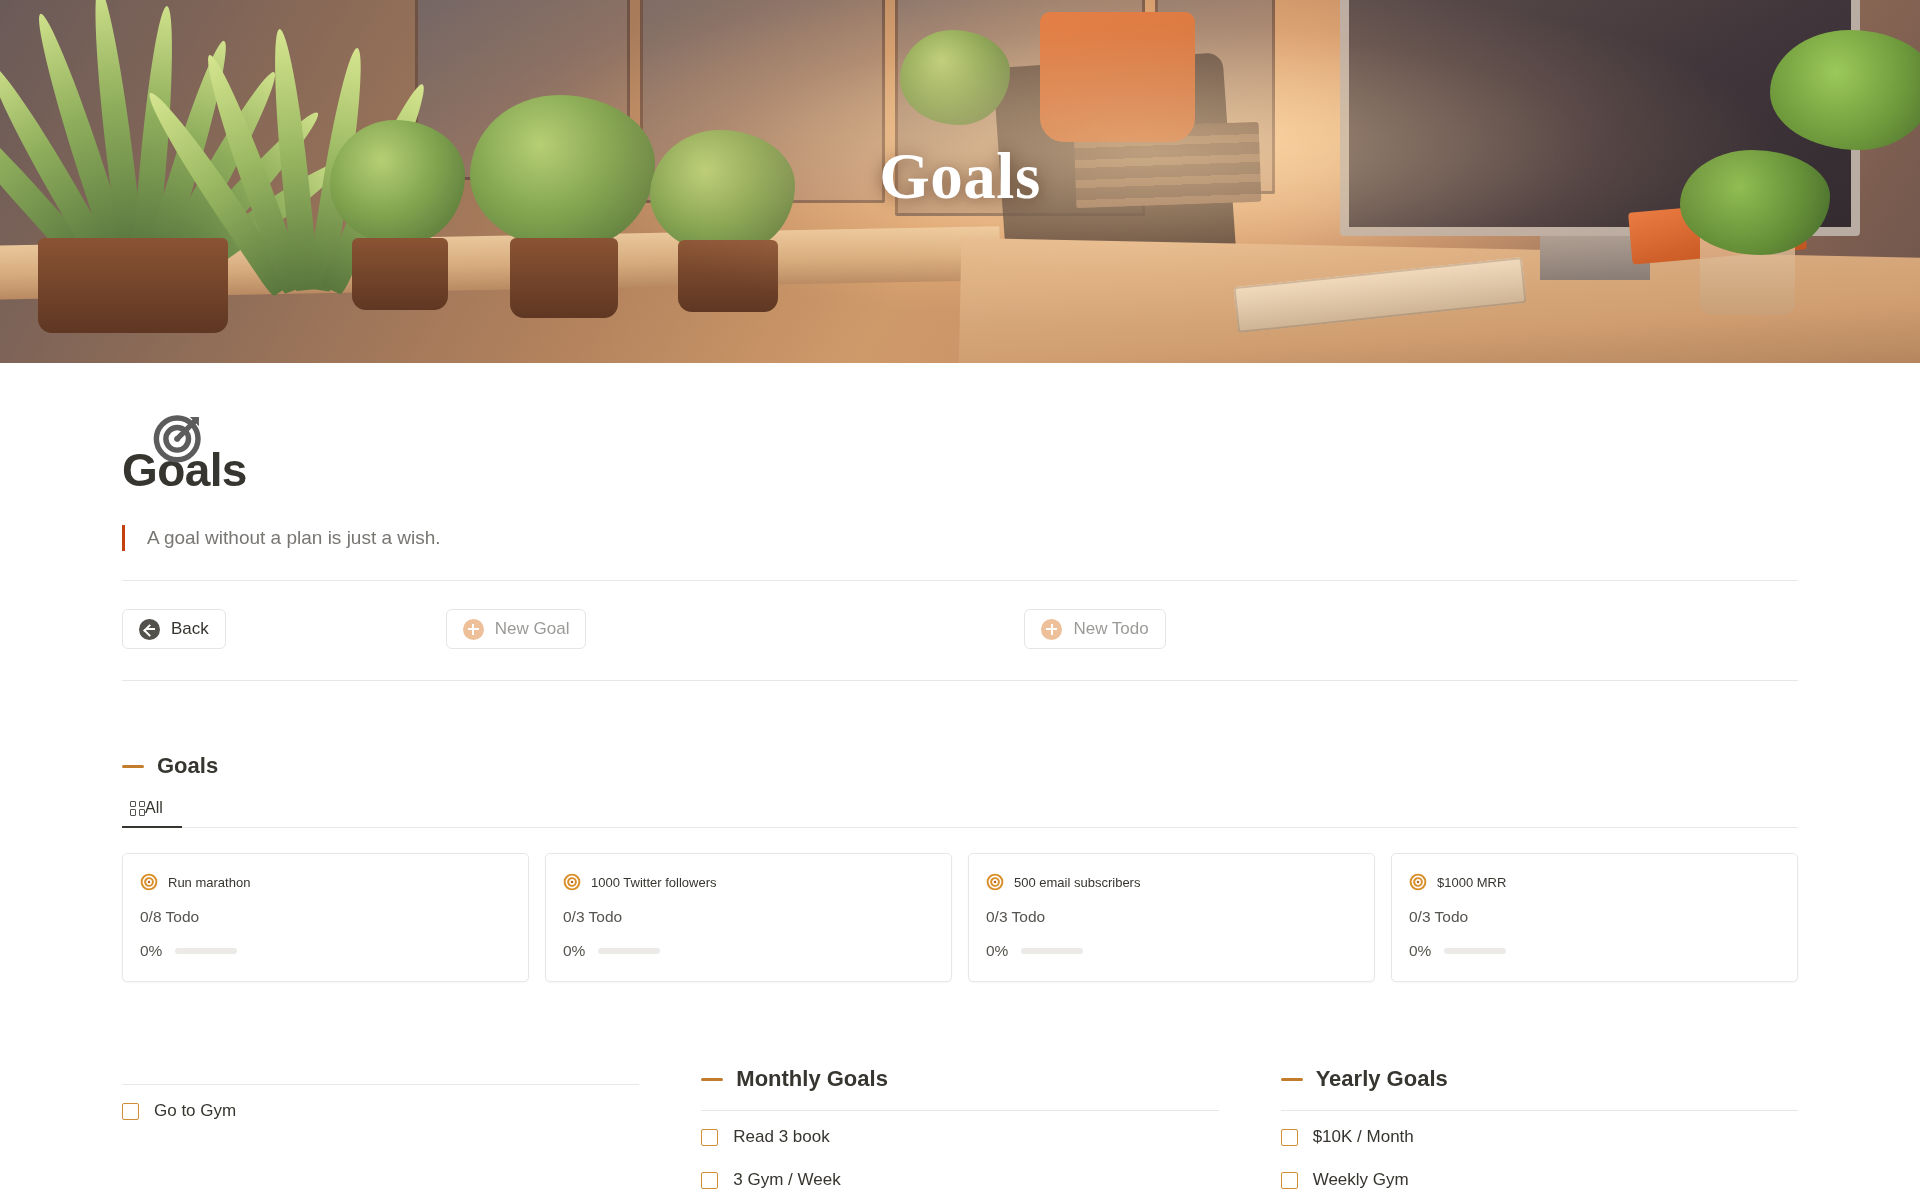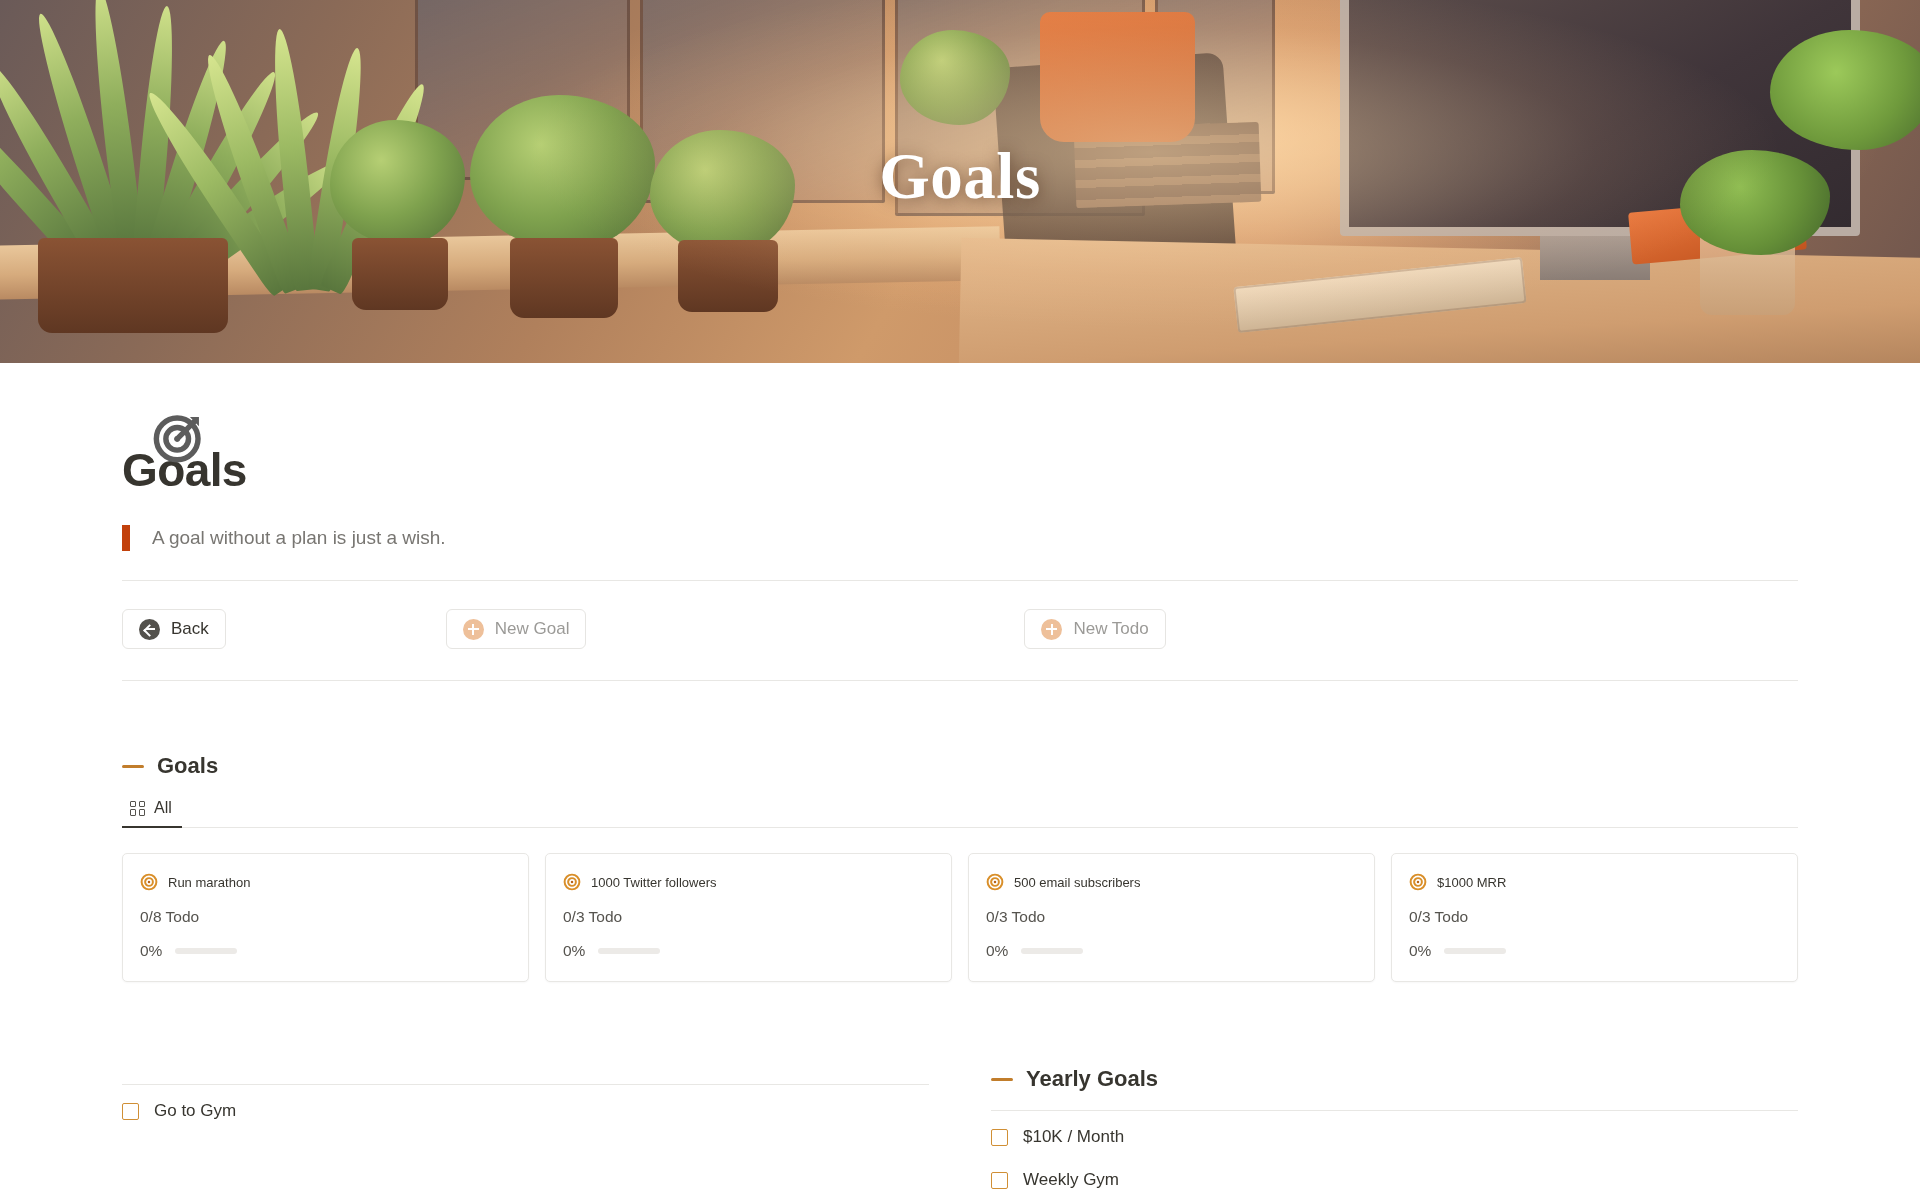--- a/index.html
+++ b/index.html
@@ -141,21 +141,21 @@
 
   .page-title {
     margin-top: 80px;
     font-size: 46px; font-weight: 700; color: #37352f;
     letter-spacing: -0.6px;
   }
 
   .quote {
     display: flex; align-items: center;
     margin-top: 28px; padding-left: 22px;
-    border-left: 8px solid #c2410c;
+    border-left: 3px solid #c2410c;
     min-height: 26px;
   }
   .quote span { font-size: 19px; color: #787672; }
 
   .rule { height: 1px; background: #e8e7e4; margin-top: 29px; }
 
   
   .btn-row { display: flex; align-items: center; margin-top: 28px; }
   .btn {
     display: inline-flex; align-items: center; gap: 11px;
@@ -200,21 +200,21 @@
     display: flex; align-items: center; gap: 13px;
     margin-top: 72px;
   }
   .dash { width: 22px; height: 3px; background: #c17d2b; border-radius: 2px; flex: 0 0 auto; }
   .sec-title { font-size: 22px; font-weight: 700; color: #37352f; }
 
   
   .tabs { margin-top: 20px; position: relative; }
   .tabrow { display: flex; align-items: center; }
   .tab {
-    display: inline-flex; align-items: center; gap: 9px;
+    display: inline-flex; align-items: center; 
     padding: 0 8px 10px 8px; cursor: pointer;
   }
   .tab-label { font-size: 16px; color: #37352f; }
   .icon-grid {
     width: 15px; height: 15px; flex: 0 0 auto;
     display: grid; grid-template-columns: 1fr 1fr; grid-template-rows: 1fr 1fr; gap: 2.4px;
   }
   .icon-grid i { display: block; border: 1.5px solid #55534e; border-radius: 1px; }
   .tabs-line { height: 1px; background: #e8e7e4; }
   .tab-active-line {
@@ -473,20 +473,35 @@
     <div class="cols">
 
       <div class="col">
         <div class="col-rule"></div>
         <div class="todo">
           <span class="cbox"></span>
           <span class="todo-label">Go to Gym</span>
         </div>
       </div>
 
+      <div class="col">
+        <div class="sec-head" style="margin-top:0;">
+          <span class="dash"></span>
+          <span class="sec-title">Monthly Goals</span>
+        </div>
+        <div class="col-rule"></div>
+        <div class="todo">
+          <span class="cbox"></span>
+          <span class="todo-label">Read 3 book</span>
+        </div>
+        <div class="todo">
+          <span class="cbox"></span>
+          <span class="todo-label">3 Gym / Week</span>
+        </div>
+      </div>
 
       <div class="col">
         <div class="sec-head" style="margin-top:0;">
           <span class="dash"></span>
           <span class="sec-title">Yearly Goals</span>
         </div>
         <div class="col-rule"></div>
         <div class="todo">
           <span class="cbox"></span>
           <span class="todo-label">$10K / Month</span>

